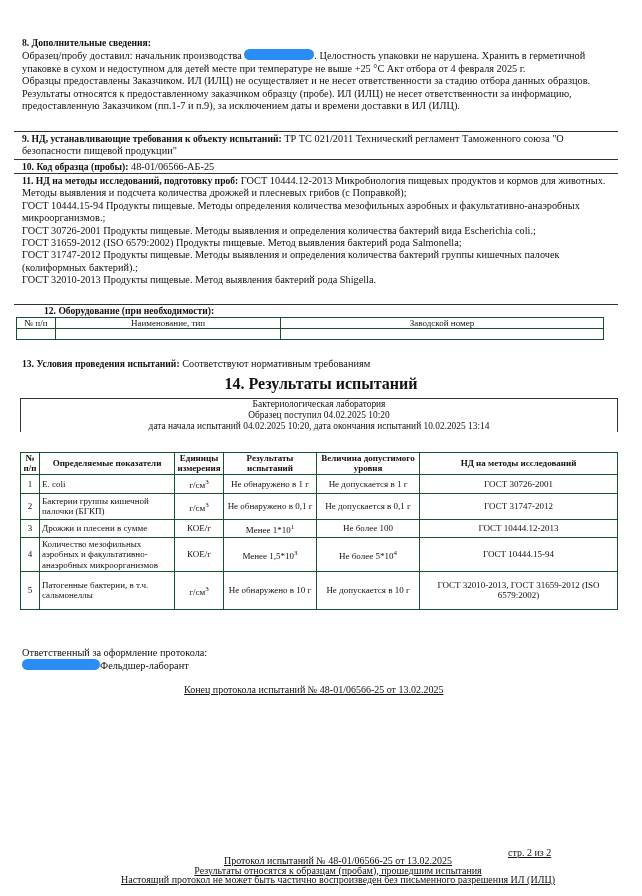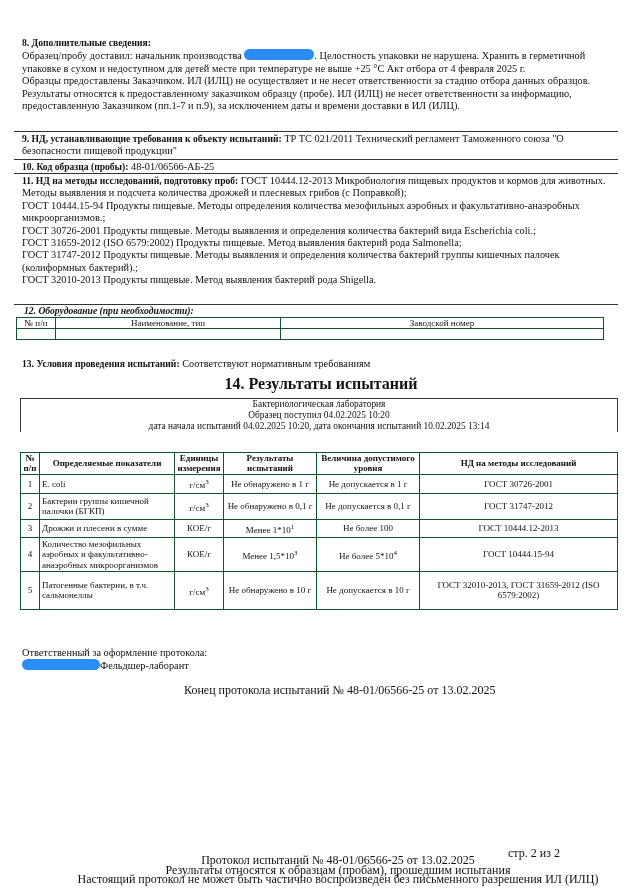--- a/index.html
+++ b/index.html
@@ -10,21 +10,21 @@
   .redact { display:inline-block; width:70px; height:11px; background:#2a8cf5; border-radius:6px; vertical-align:-1px; }
   .hr { position:absolute; left:14px; width:604px; border-top:1.2px solid #333; }
   table { border-collapse:collapse; }
   td, th { border:1px solid #14532d; padding:0 2px; }
   .eq th { font-weight:normal; font-size:9px; line-height:10px; text-align:center; }
   .eq td { height:10px; }
   .res { font-size:9px; line-height:10.4px; }
   .res th { font-weight:bold; text-align:center; }
   .res td.c { text-align:center; }
   .res sup { font-size:7px; }
-  .small { font-size:12px; line-height:10px; }
+  .small { font-size:10px; line-height:10px;text-decoration:underline; }
 </style>
 </head>
 <body>
 
 <div class="blk" style="top:37px;">
   <div class="lbl">8. Дополнительные сведения:</div>
   <div><span>Образец/пробу доставил: начальник производства</span> <span class="redact"></span><span>. Целостность упаковки не нарушена. Хранить в герметичной упаковке в сухом и недоступном для детей месте при температуре не выше +25 °С  Акт отбора от 4 февраля 2025 г.</span></div>
   <div>Образцы предоставлены Заказчиком. ИЛ (ИЛЦ) не осуществляет и не несет ответственности за стадию отбора данных образцов. Результаты относятся к предоставленному заказчиком образцу (пробе). ИЛ (ИЛЦ) не несет ответственности за информацию, предоставленную Заказчиком (пп.1-7 и п.9), за исключением даты и времени доставки в ИЛ (ИЛЦ).</div>
 </div>
 
@@ -44,21 +44,21 @@
   <span class="lbl">11. НД на методы исследований, подготовку проб:</span>
   <span>ГОСТ 10444.12-2013 Микробиология пищевых продуктов и кормов для животных. Методы выявления и подсчета количества дрожжей и плесневых грибов (с Поправкой);</span>
   <div>ГОСТ 10444.15-94 Продукты пищевые. Методы определения количества мезофильных аэробных и факультативно-анаэробных микроорганизмов.;</div>
   <div>ГОСТ 30726-2001 Продукты пищевые. Методы выявления и определения количества бактерий вида Escherichia coli.;</div>
   <div>ГОСТ 31659-2012 (ISO 6579:2002) Продукты пищевые. Метод выявления бактерий рода Salmonella;</div>
   <div>ГОСТ 31747-2012 Продукты пищевые. Методы выявления и определения количества бактерий группы кишечных палочек (колиформных бактерий).;</div>
   <div>ГОСТ 32010-2013 Продукты пищевые. Метод выявления бактерий рода Shigella.</div>
 </div>
 <div class="hr" style="top:304px;"></div>
 
-<div class="blk" style="top:305px; left:24px;font-style:italic;">
+<div class="blk" style="top:305px; left:44px;">
   <span class="lbl">12. Оборудование (при необходимости):</span>
 </div>
 <table class="eq" style="position:absolute; left:16px; top:317px; width:588px;">
   <tbody>
       <tr>
     <th style="width:34px;">№ п/п</th>
     <th style="width:220px;">Наименование, тип</th>
     <th>Заводской номер</th>
   </tr>
   <tr>

